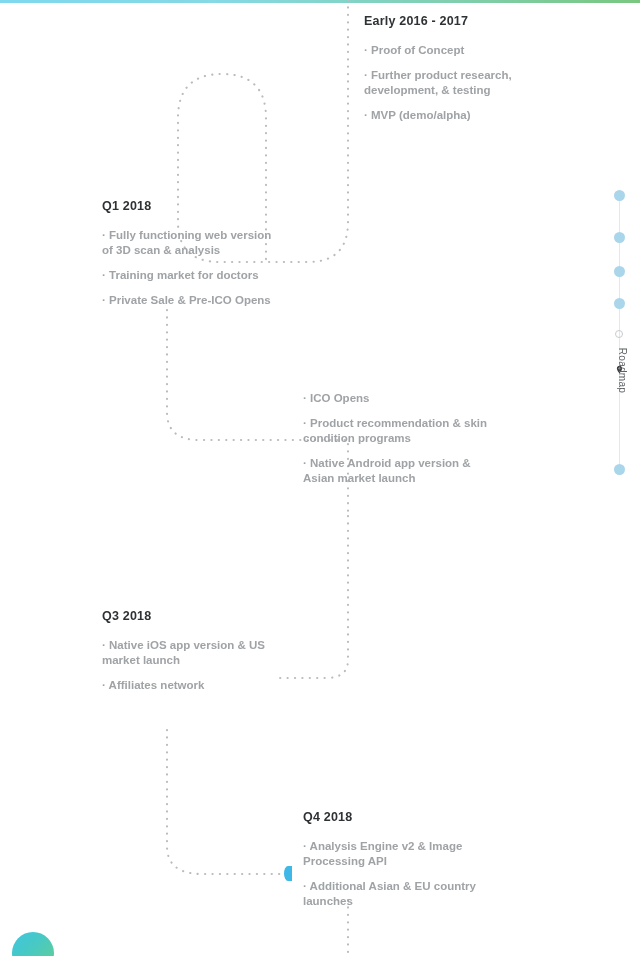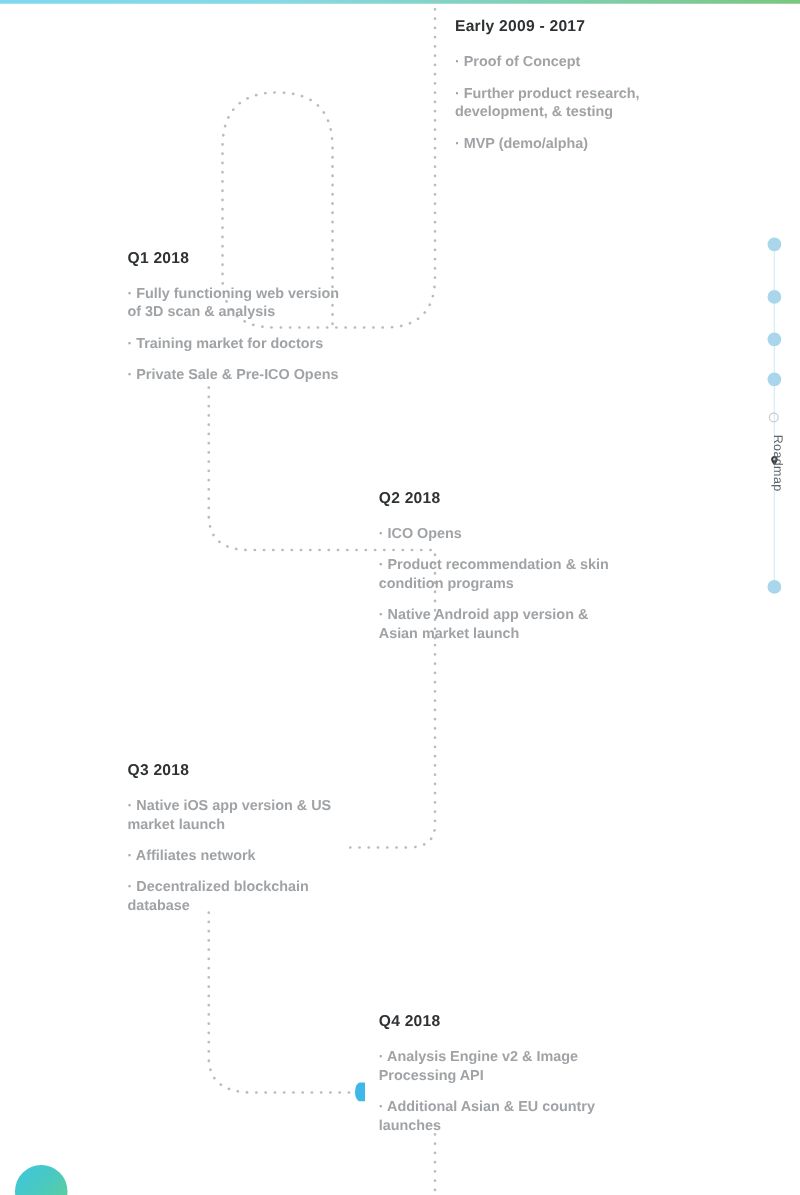--- a/index.html
+++ b/index.html
@@ -165,45 +165,43 @@
 
       <path d="M 167 730 L 167 846 Q 167 874 202 874 L 290 874"></path>
 
       <path d="M 348 900 L 348 956"></path>
     </g>
   </svg>
 
   <div class="q4-marker"></div>
 
   <div class="milestone ms-early">
-    <div class="m-title">Early 2009 - 2017</div>
+    <div class="m-title">Early 2016 - 2017</div>
     <div class="m-item">· Proof of Concept</div>
     <div class="m-item">· Further product research,<br>development, &amp; testing</div>
     <div class="m-item">· MVP (demo/alpha)</div>
   </div>
 
   <div class="milestone ms-q1">
     <div class="m-title">Q1 2018</div>
     <div class="m-item">· Fully functioning web version<br>of 3D scan &amp; analysis</div>
     <div class="m-item">· Training market for doctors</div>
     <div class="m-item">· Private Sale &amp; Pre-ICO Opens</div>
   </div>
 
   <div class="milestone ms-q2">
-    <div class="m-title">Q2 2018</div>
     <div class="m-item">· ICO Opens</div>
     <div class="m-item">· Product recommendation &amp; skin<br>condition programs</div>
     <div class="m-item">· Native Android app version &amp;<br>Asian market launch</div>
   </div>
 
   <div class="milestone ms-q3">
     <div class="m-title">Q3 2018</div>
     <div class="m-item">· Native iOS app version &amp; US<br>market launch</div>
     <div class="m-item">· Affiliates network</div>
-    <div class="m-item">· Decentralized blockchain<br>database</div>
   </div>
 
   <div class="milestone ms-q4">
     <div class="m-title">Q4 2018</div>
     <div class="m-item">· Analysis Engine v2 &amp; Image<br>Processing API</div>
     <div class="m-item">· Additional Asian &amp; EU country<br>launches</div>
   </div>
 
   <div class="side-rail">
     <div class="rail-line"></div>

